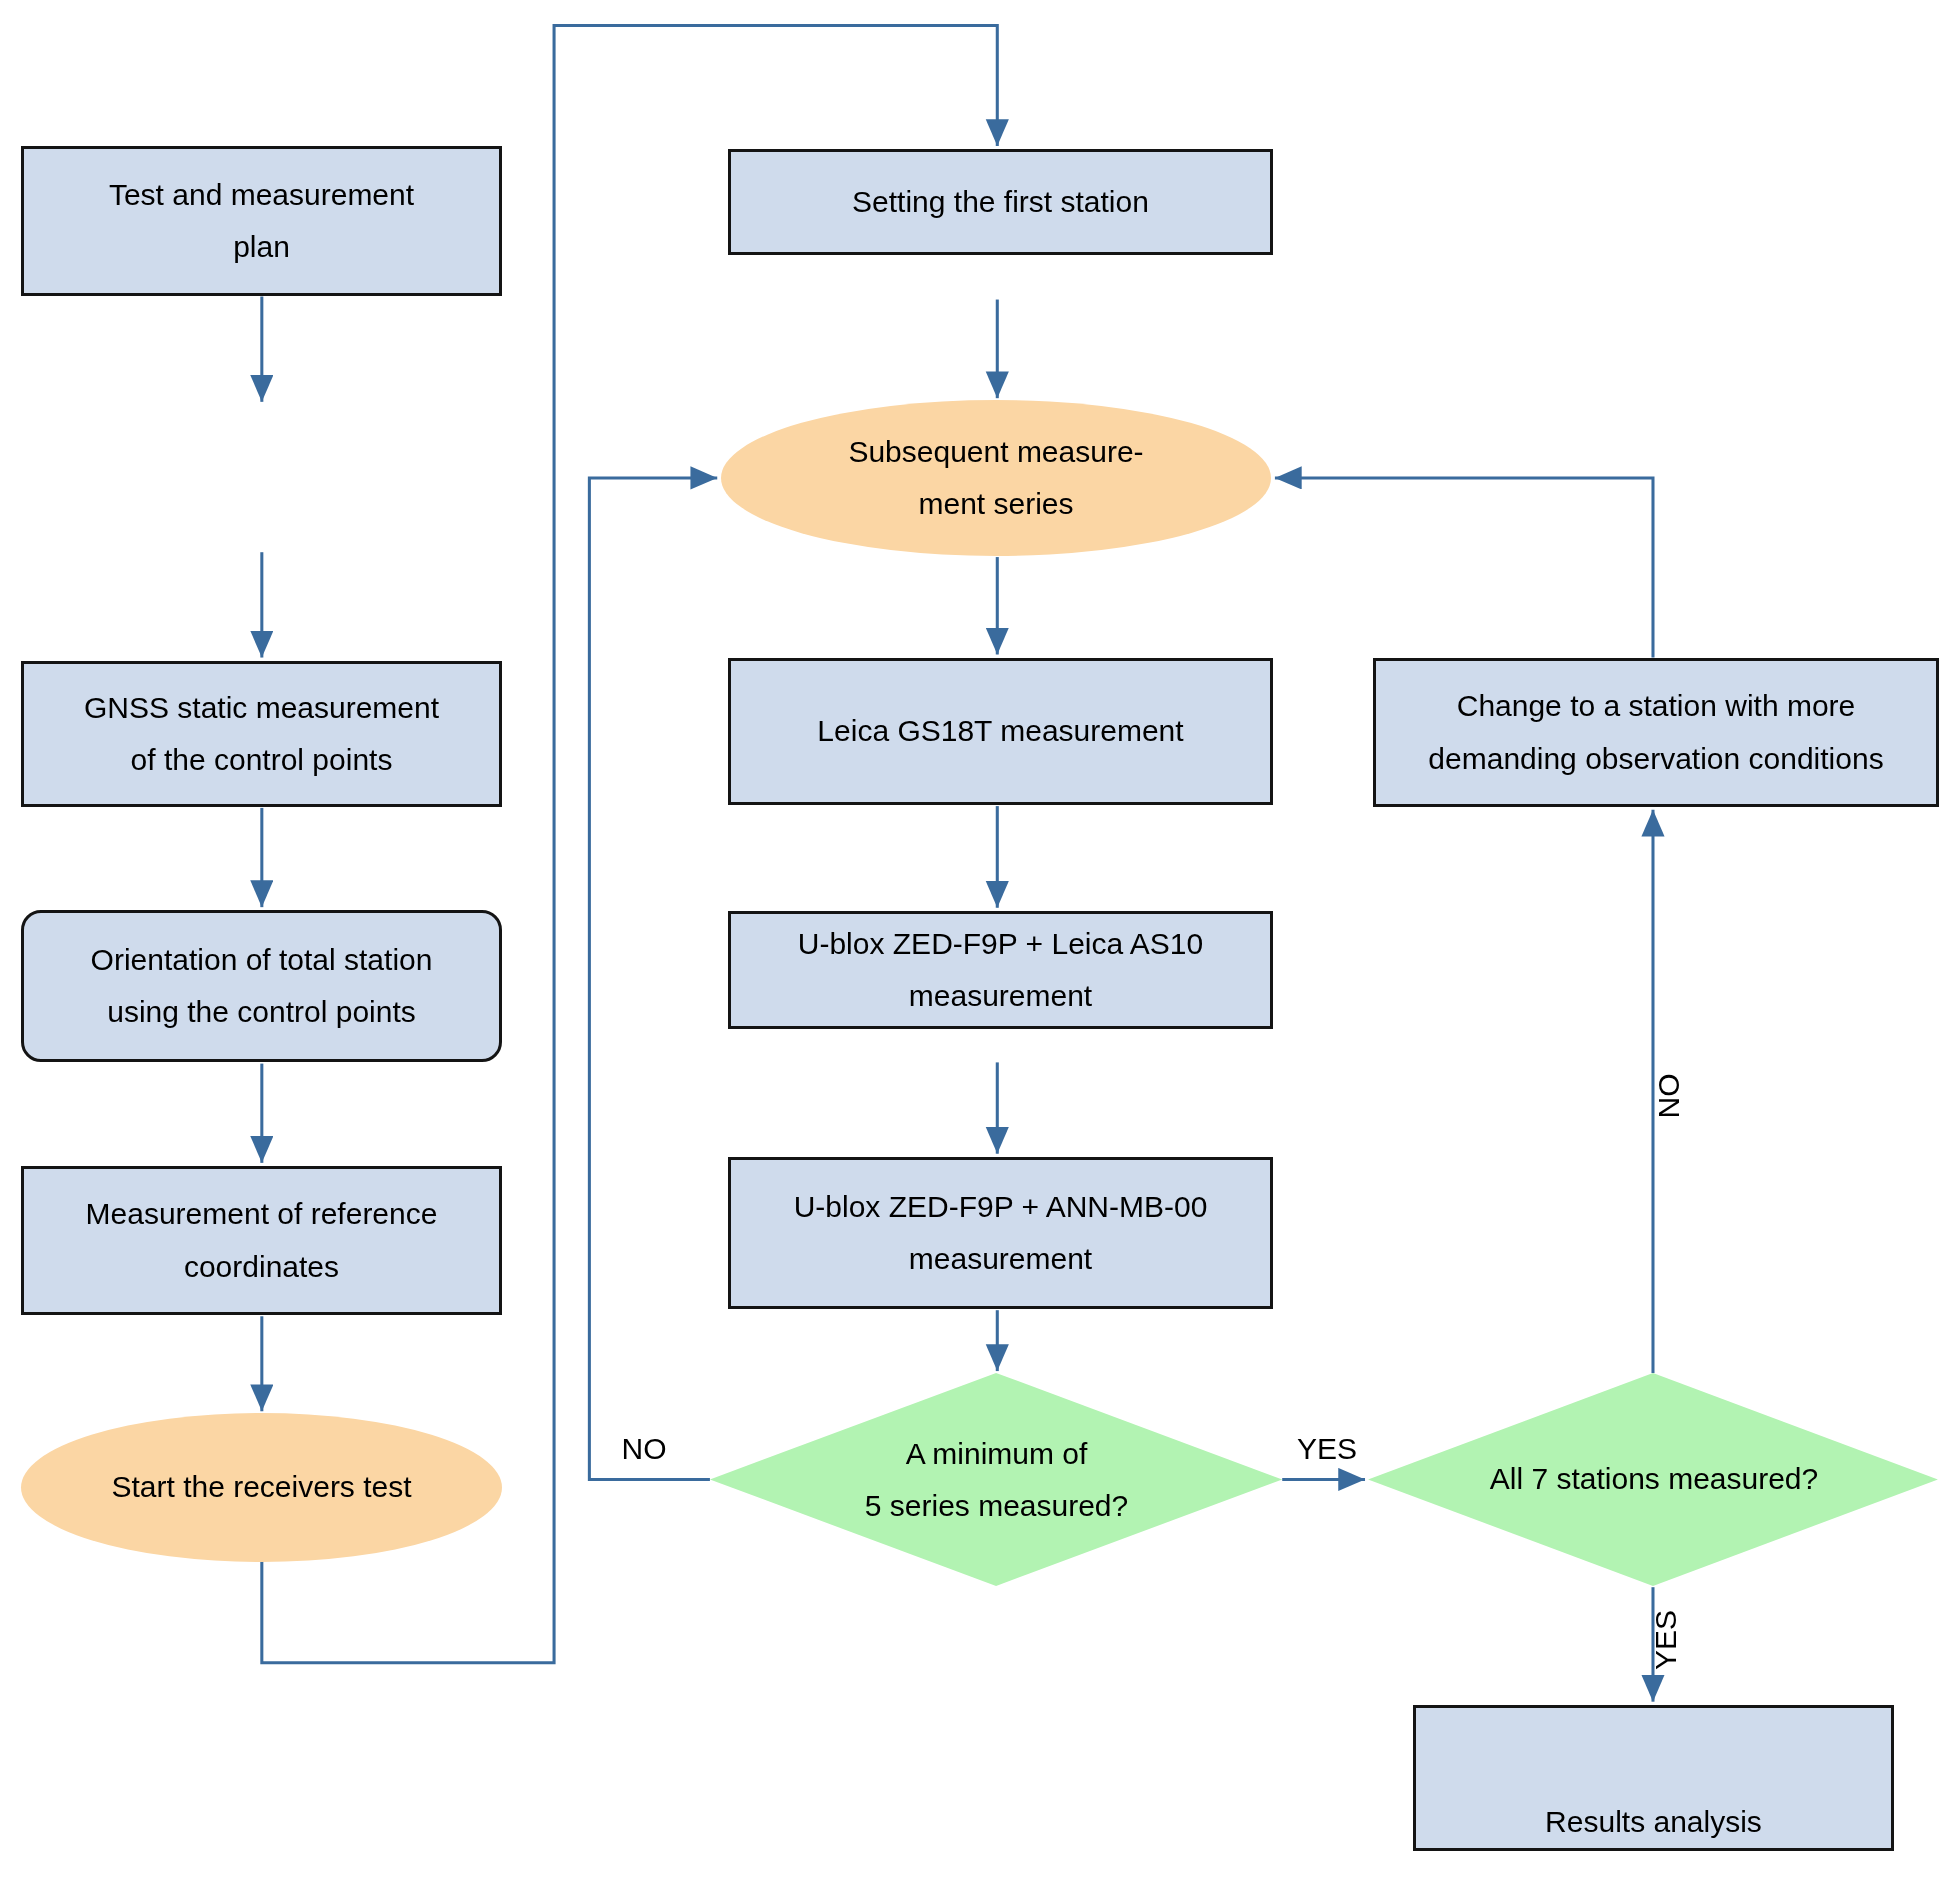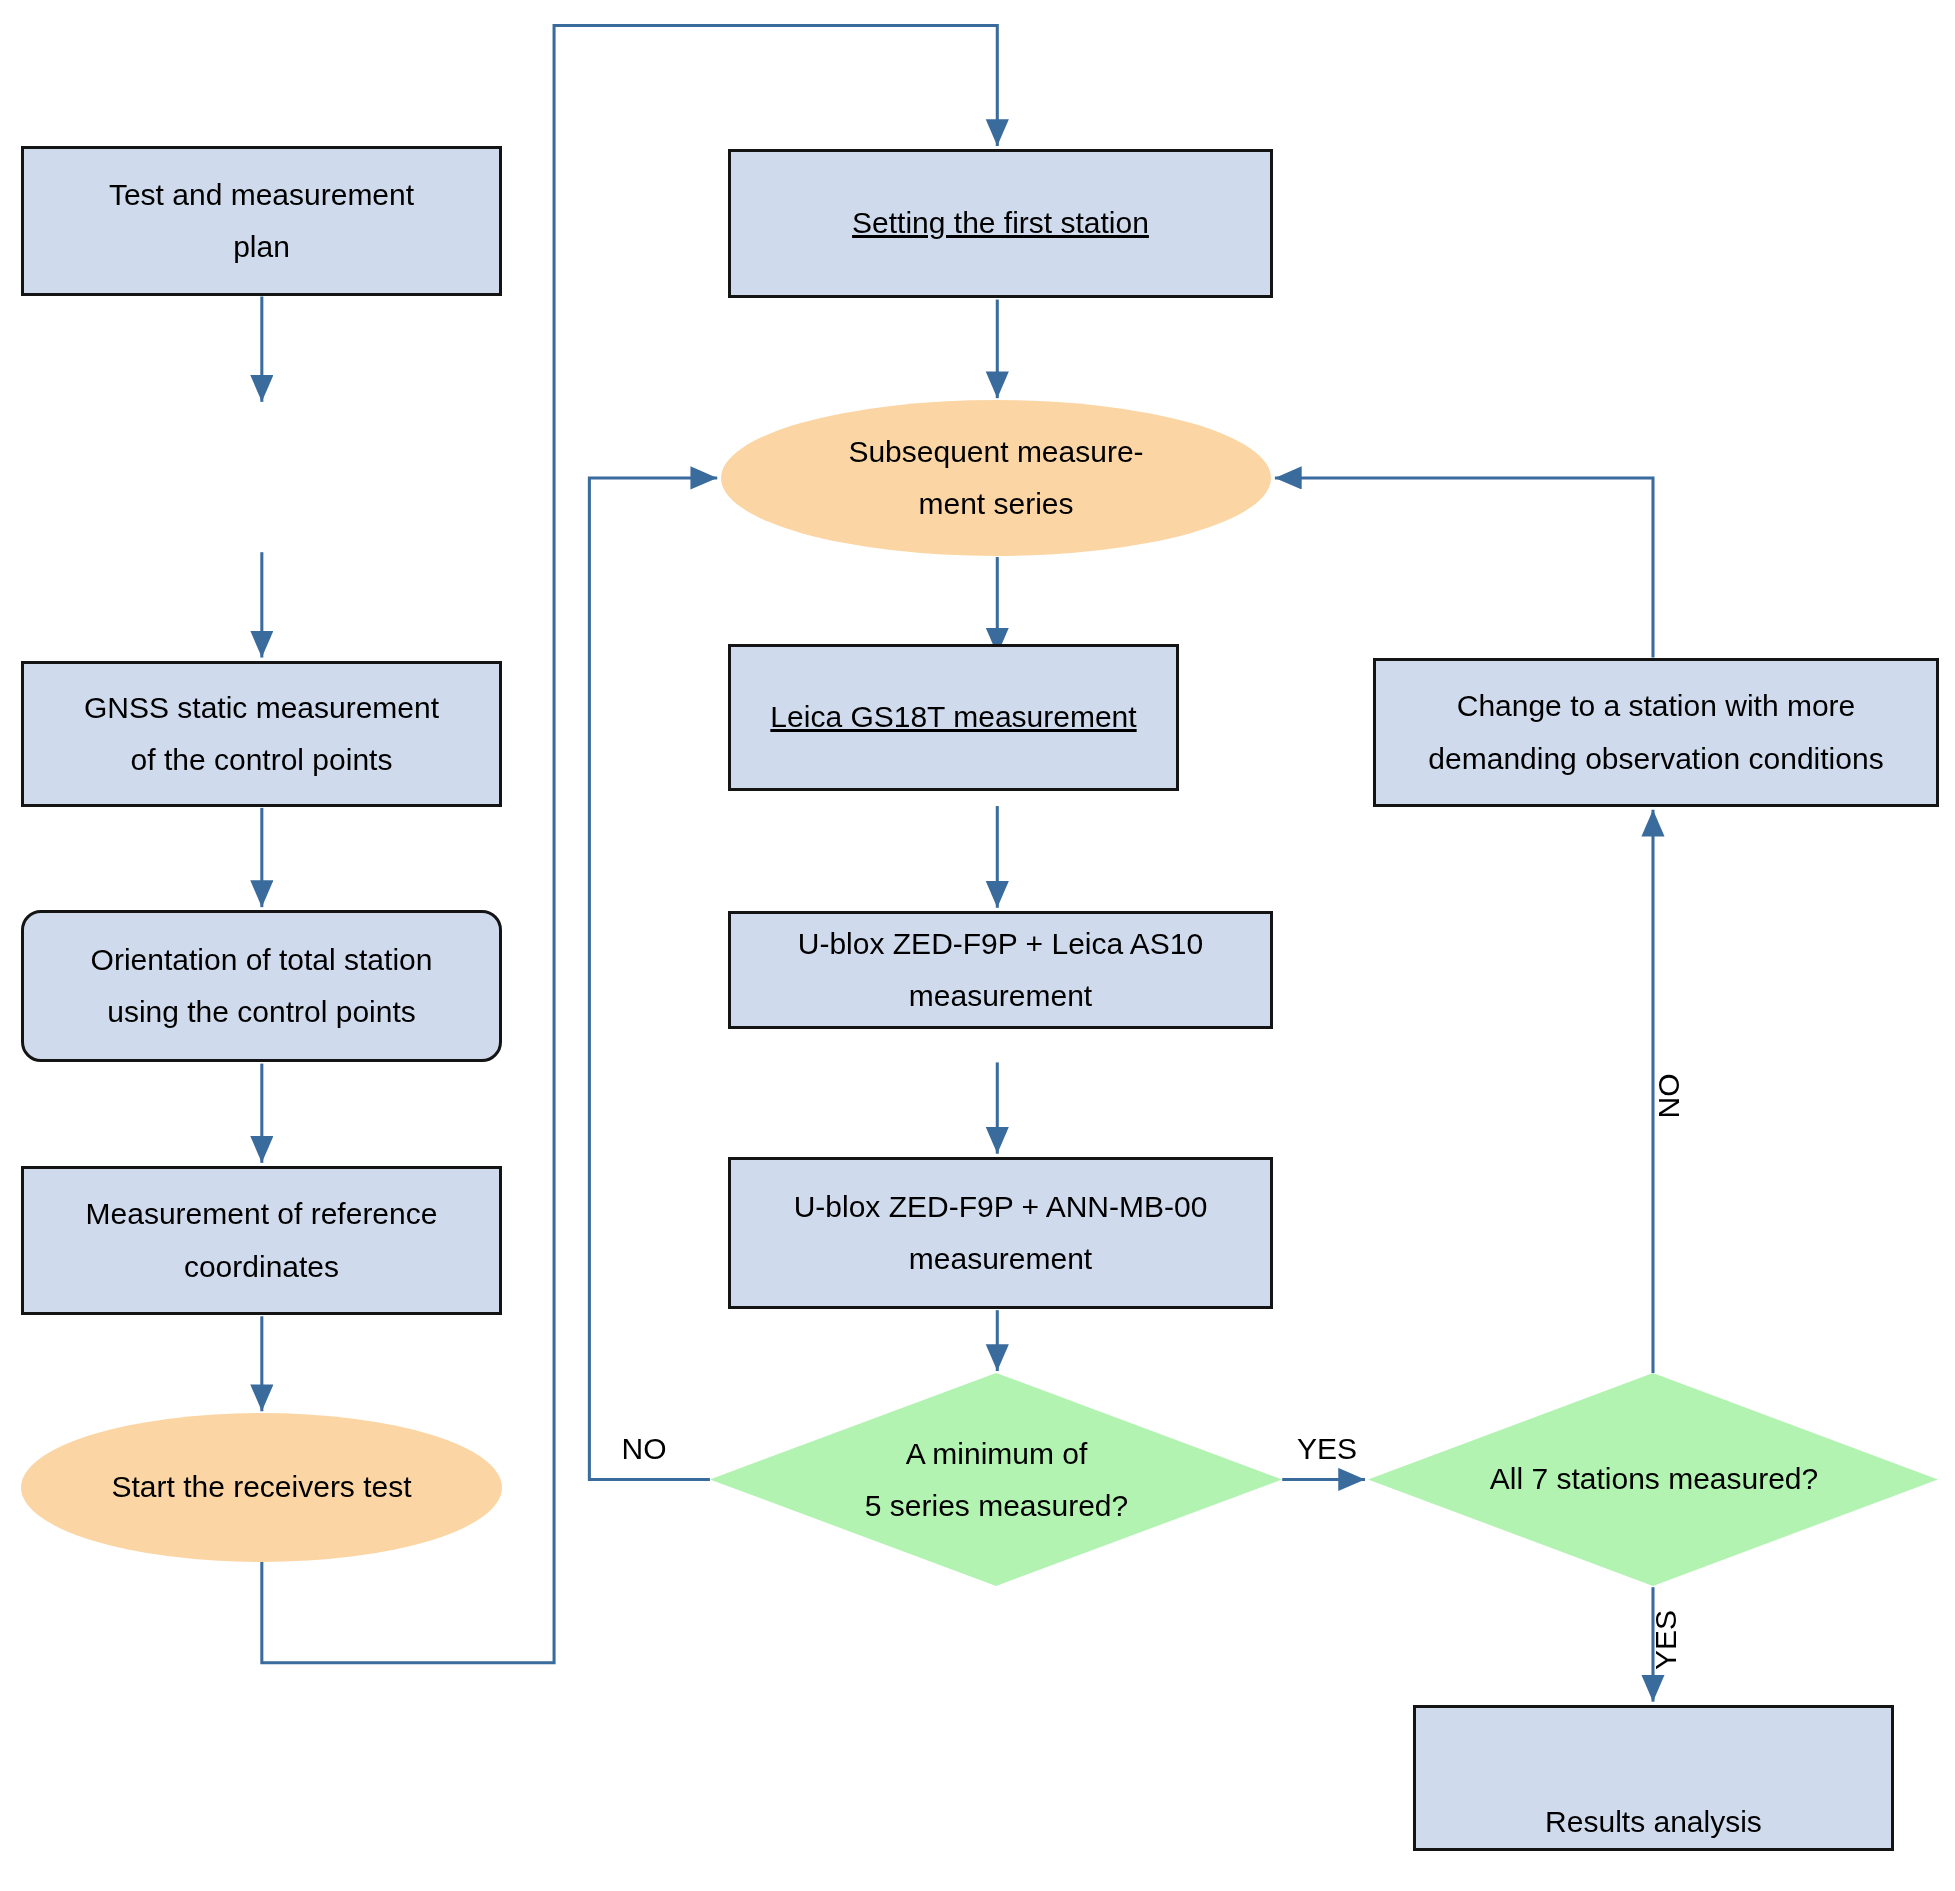--- a/index.html
+++ b/index.html
@@ -87,26 +87,26 @@
 of the control points</span></div>
 
   <div class="node process" style="left:21px;top:910px;width:481px;height:152px;border-radius:20px;"><span>Orientation of total station
 using the control points</span></div>
 
   <div class="node process" style="left:21px;top:1166px;width:481px;height:149px;"><span>Measurement of reference
 coordinates</span></div>
 
   <div class="node terminator" style="left:21px;top:1413px;width:481px;height:149px;"><span>Start the receivers test</span></div>
 
-  <div class="node process" style="left:728px;top:149px;width:545px;height:149px;text-decoration:underline;"><span>Setting the first station</span></div>
+  <div class="node process" style="left:728px;top:149px;width:545px;height:106px;"><span>Setting the first station</span></div>
 
   <div class="node terminator" style="left:721px;top:400px;width:550px;height:156px;"><span>Subsequent measure-
 ment series</span></div>
 
-  <div class="node process" style="left:728px;top:644px;width:451px;height:147px;text-decoration:underline;"><span>Leica GS18T measurement</span></div>
+  <div class="node process" style="left:728px;top:658px;width:545px;height:147px;"><span>Leica GS18T measurement</span></div>
 
   <div class="node process" style="left:728px;top:911px;width:545px;height:118px;"><span>U-blox ZED-F9P + Leica AS10
 measurement</span></div>
 
   <div class="node process" style="left:728px;top:1157px;width:545px;height:152px;"><span>U-blox ZED-F9P + ANN-MB-00
 measurement</span></div>
 
   <div class="node decision-text" style="left:771px;top:1419px;width:451px;height:122px;"><span>A minimum of
 5 series measured?</span></div>
 

